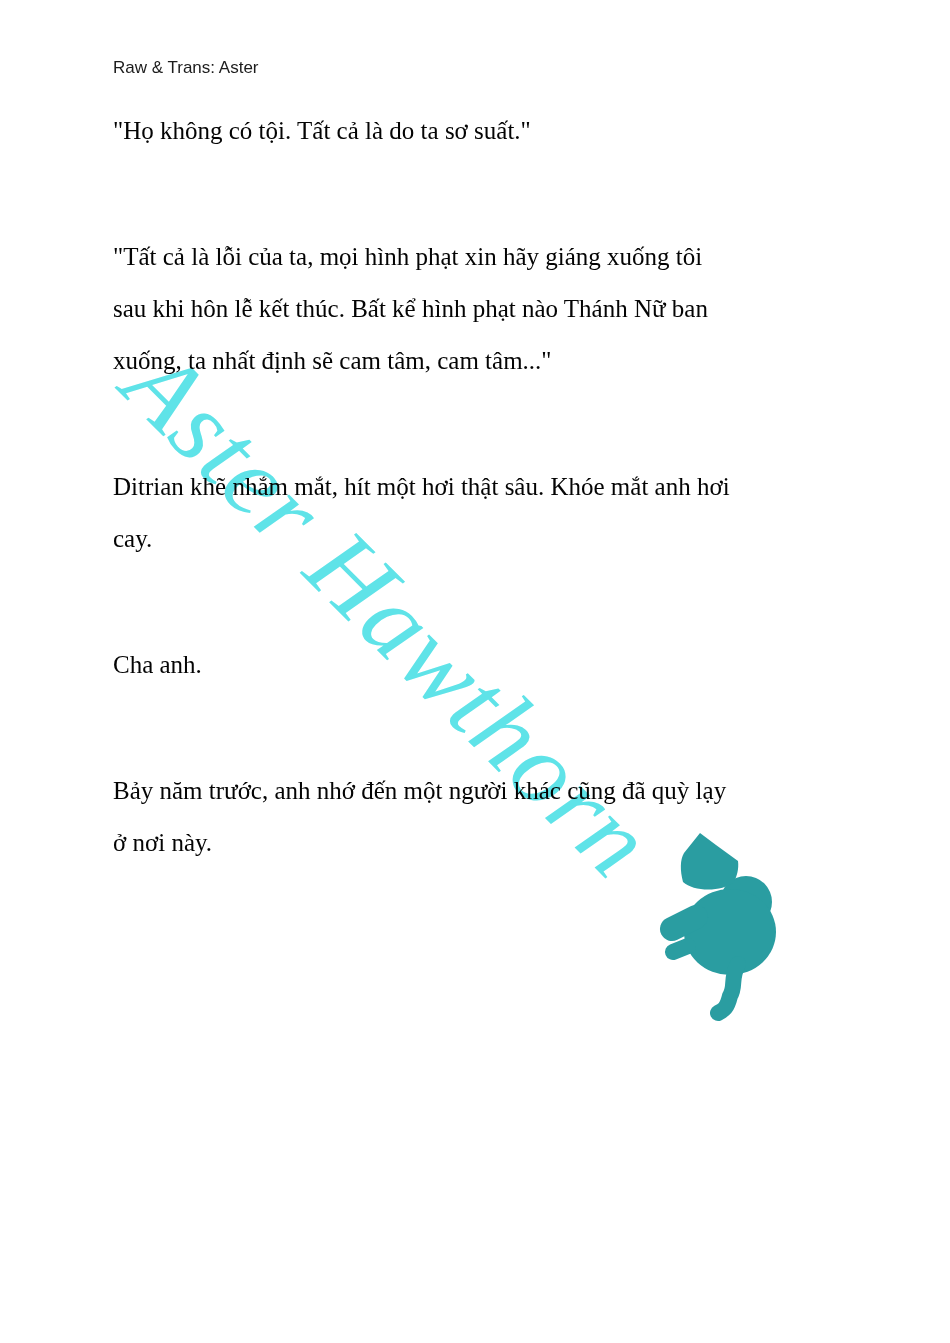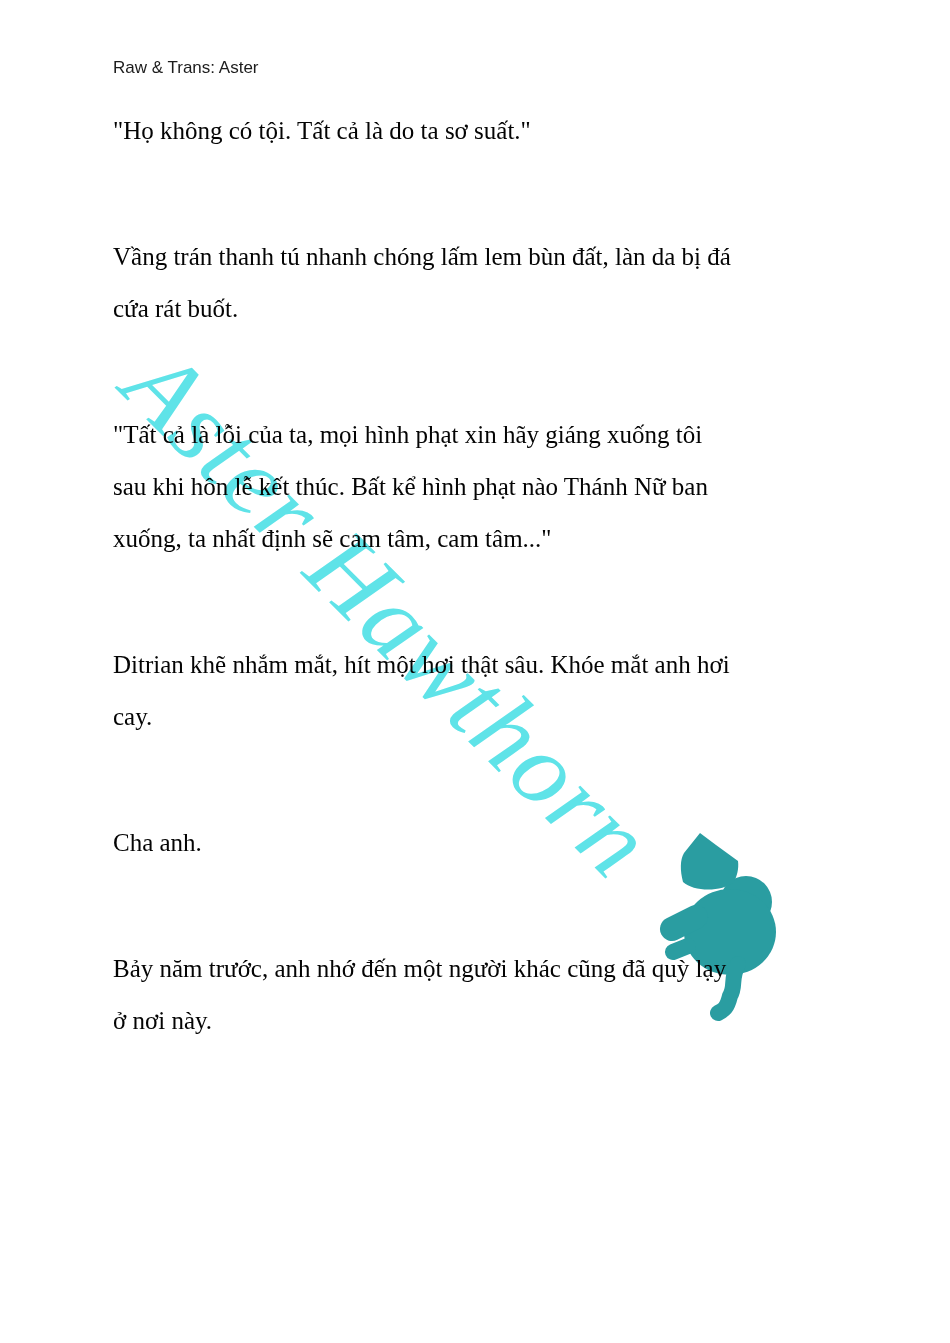--- a/index.html
+++ b/index.html
@@ -77,20 +77,19 @@
     <circle cx="88" cy="70" r="26" fill="currentColor"></circle>
     <ellipse cx="72" cy="100" rx="46" ry="43" fill="currentColor"></ellipse>
     <path d="M25,50 C22,38 22,28 26,21 L42,1 L58,13 L80,29 C81,37 79,44 76,50 C64,60 36,60 25,50 Z" fill="currentColor"></path>
     <line x1="38" y1="85" x2="14" y2="97" stroke="currentColor" stroke-width="24" stroke-linecap="round"></line>
     <line x1="30" y1="114" x2="15" y2="120" stroke="currentColor" stroke-width="16" stroke-linecap="round"></line>
     <path d="M80,132 C72,148 78,154 72,164 C69,176 66,178 60,181" fill="none" stroke="currentColor" stroke-width="16" stroke-linecap="round"></path>
   </svg>
 
   <main class="content">
       <p>"Họ không có tội. Tất cả là do ta sơ suất."</p>
-      <p>Vầng trán thanh tú nhanh chóng lấm lem bùn đất, làn da bị đá<br>cứa rát buốt.</p>
       <p>"Tất cả là lỗi của ta, mọi hình phạt xin hãy giáng xuống tôi<br>sau khi hôn lễ kết thúc. Bất kể hình phạt nào Thánh Nữ ban<br>xuống, ta nhất định sẽ cam tâm, cam tâm..."</p>
       <p>Ditrian khẽ nhắm mắt, hít một hơi thật sâu. Khóe mắt anh hơi<br>cay.</p>
       <p>Cha anh.</p>
       <p>Bảy năm trước, anh nhớ đến một người khác cũng đã quỳ lạy<br>ở nơi này.</p>
     </main>
 
 </div>
 
 </body></html>

